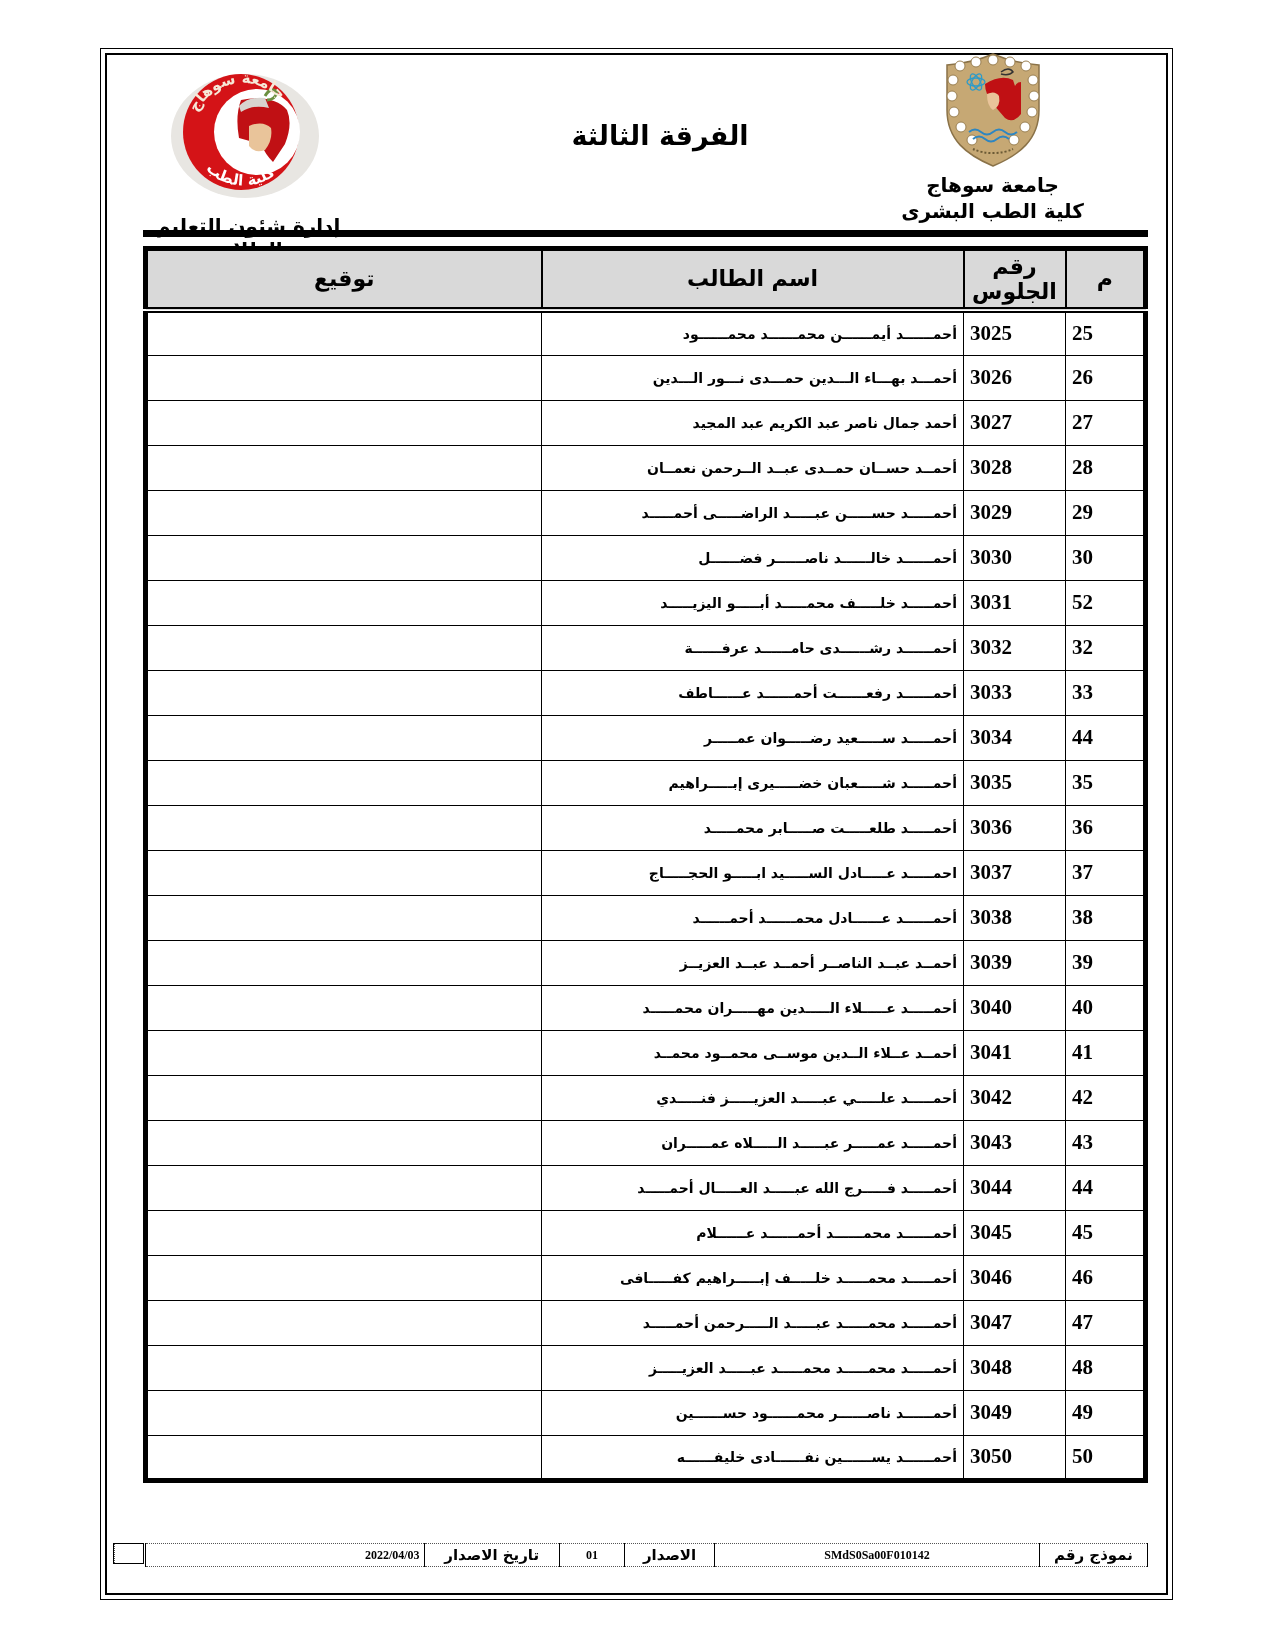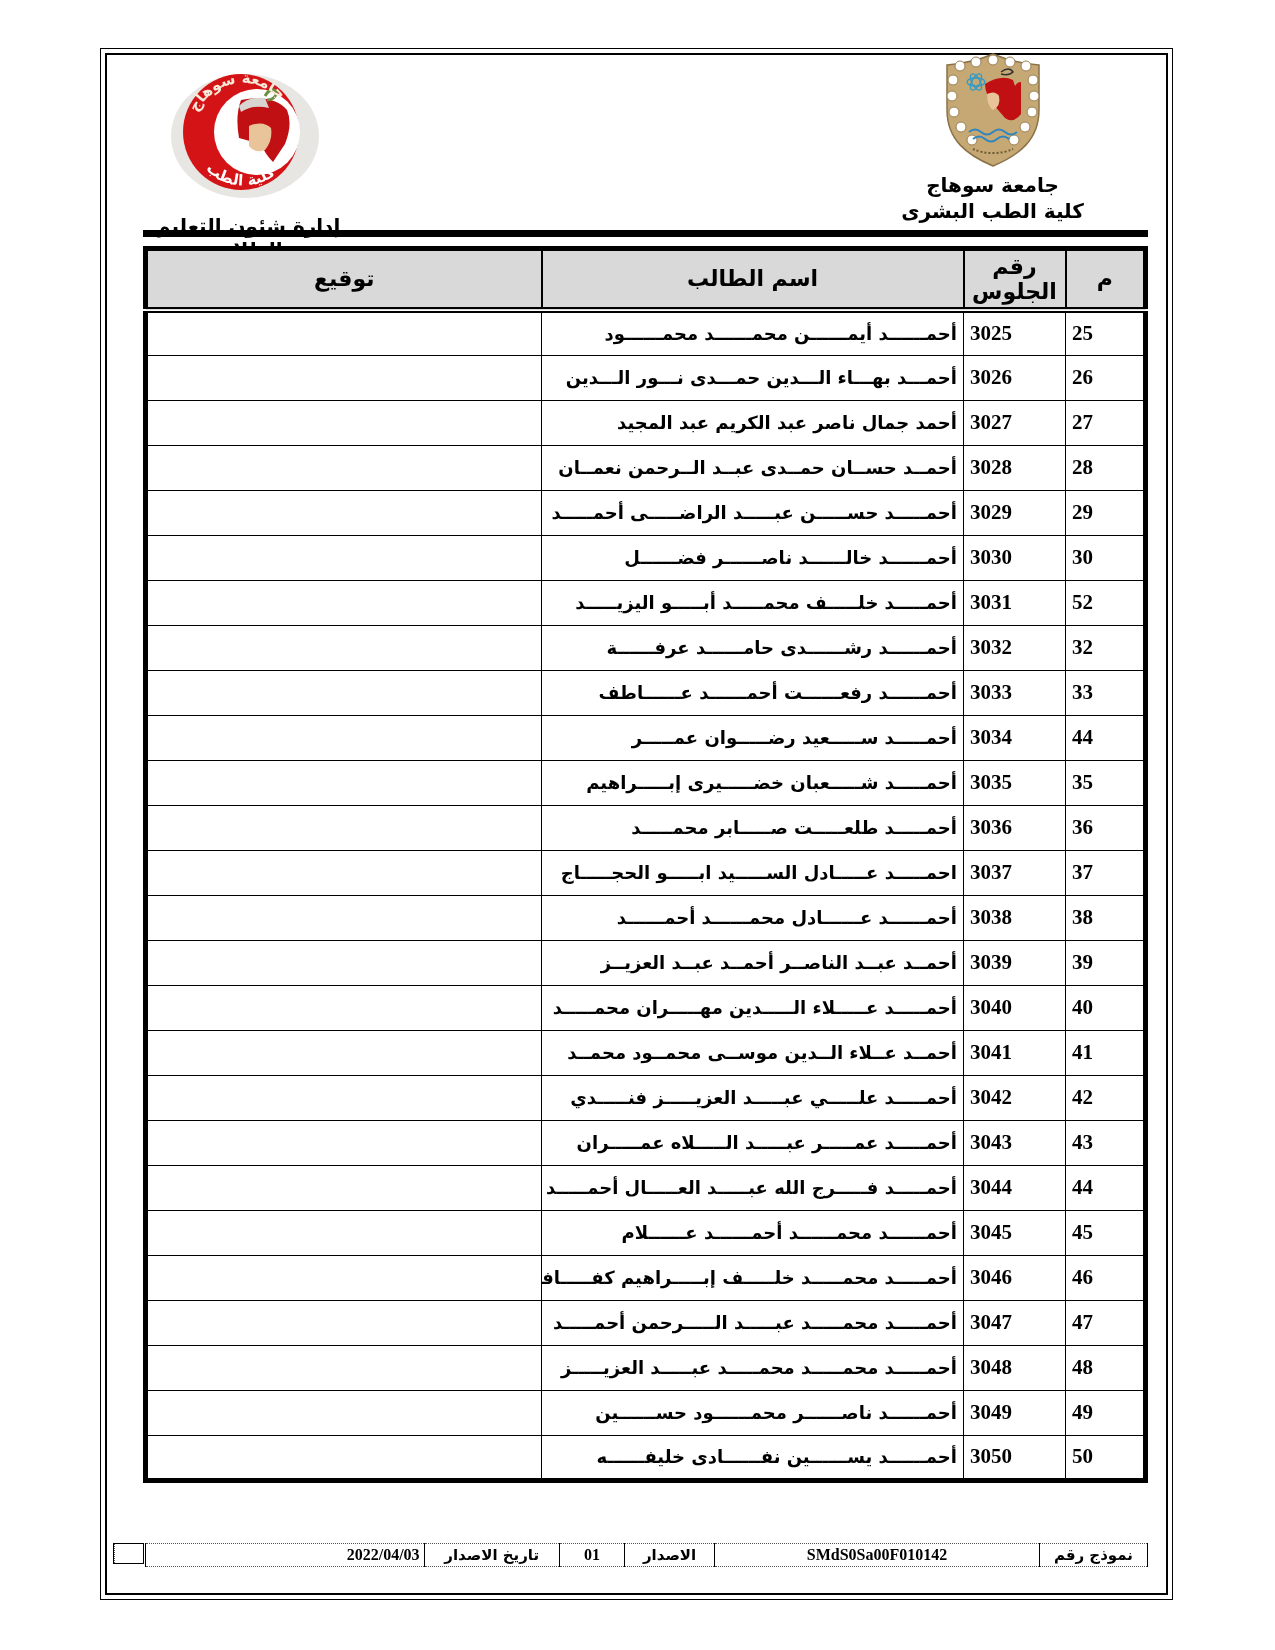--- a/index.html
+++ b/index.html
@@ -40,35 +40,35 @@
   }
   table.students td{
     border:1.5px solid #000;height:45px;padding:0 6px;box-sizing:border-box;
     overflow:hidden;white-space:nowrap;
   }
   td.c-no,td.c-seat{
     font-family:"Liberation Serif", serif;font-weight:bold;font-size:21px;
     text-align:left;padding:0;
   }
   td.c-name{
-    font-weight:bold;font-size:18px;text-align:right;direction:rtl;
+    font-weight:bold;font-size:14px;text-align:right;direction:rtl;
   }
   td.c-sign{background:#fff;}
   
   .footer-table{
     position:absolute;left:145px;top:1543px;width:1003px;height:24px;
     border-collapse:collapse;direction:rtl;table-layout:fixed;
   }
   .footer-table td{
     border-left:1px solid #000;border-right:1px solid #000;
     border-top:1px dotted #555;border-bottom:1px dotted #555;
     font-weight:bold;font-size:15px;text-align:center;padding:1px 4px;
     white-space:nowrap;overflow:hidden;
   }
-  .footer-table td.serif{font-family:"Liberation Serif", serif;font-size:16px;}
+  .footer-table td.serif{font-family:"Liberation Serif", serif;font-size:12px;}
   .footer-table td.date-cell{text-align:right;}
   .footer-mini-box{
     position:absolute;left:113px;top:1543px;width:31px;height:21px;
     border:1px solid #000;box-sizing:border-box;display:flex;
   }
   .footer-mini-box .cell-a{flex:1;border-left:1px dotted #555;}
   .footer-mini-box .cell-b{width:7px;}
 </style>
 </head>
 <body>
@@ -96,20 +96,21 @@
       <textPath href="#arcTop" startOffset="12%">جامعة سوهاج</textPath>
     </text>
     <text font-size="15" font-weight="bold" fill="#ffffff" font-family="DejaVu Sans, sans-serif">
       <textPath href="#arcBottom" startOffset="18%">كلية الطب</textPath>
     </text>
   </svg>
   <div class="left-caption">إدارة شئون التعليم الطلاب</div>
 </div>
 
 <div class="center-titles">
+  <div class="center-title1">الفرقة الثالثة</div>
 </div>
 
 <div class="right-logo-block">
   <svg width="100" height="116" viewBox="0 0 100 116">
     <path d="M50,2 C66,9 84,12 96,13 L96,58 C96,88 76,103 50,114 C24,103 4,88 4,58 L4,13 C16,12 34,9 50,2 Z" fill="#c6a874" stroke="#8a7248" stroke-width="1.5"></path>
     <g fill="#ffffff" stroke="#9a8052" stroke-width="1">
       <circle cx="50" cy="8" r="5"></circle>
         <circle cx="33" cy="10" r="5"></circle>
         <circle cx="67" cy="10" r="5"></circle>
       <circle cx="17" cy="14" r="5"></circle>

